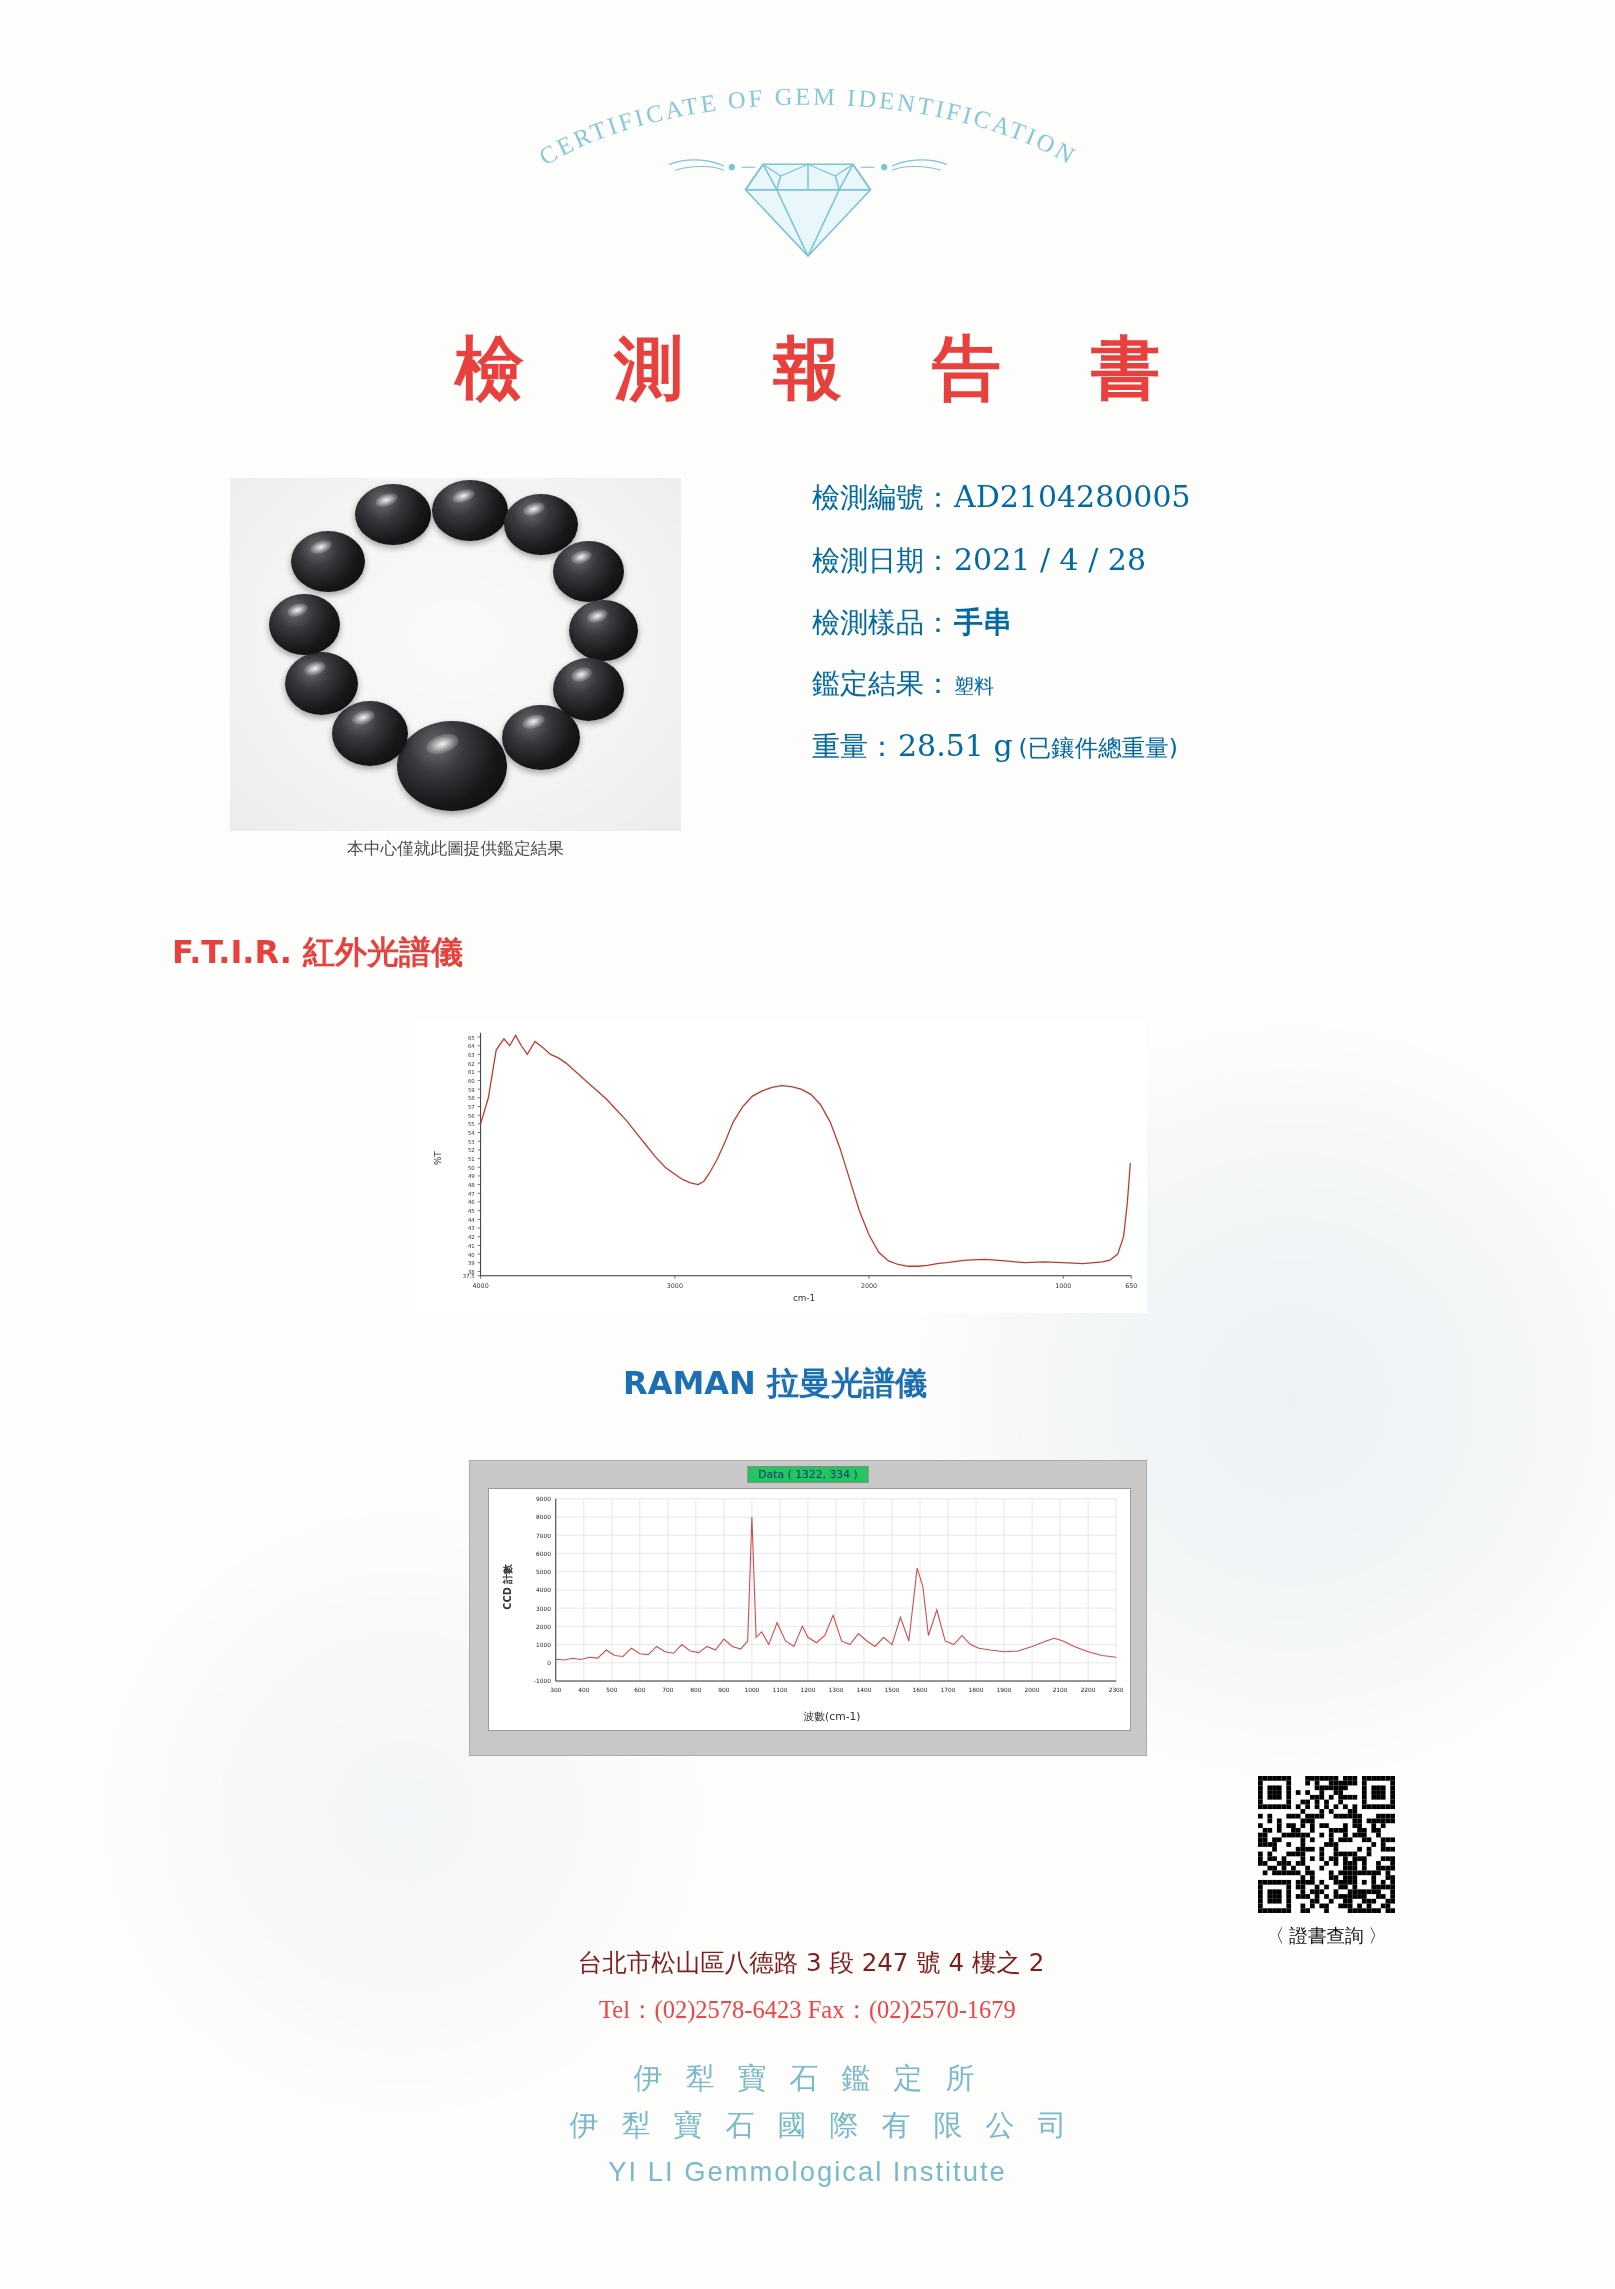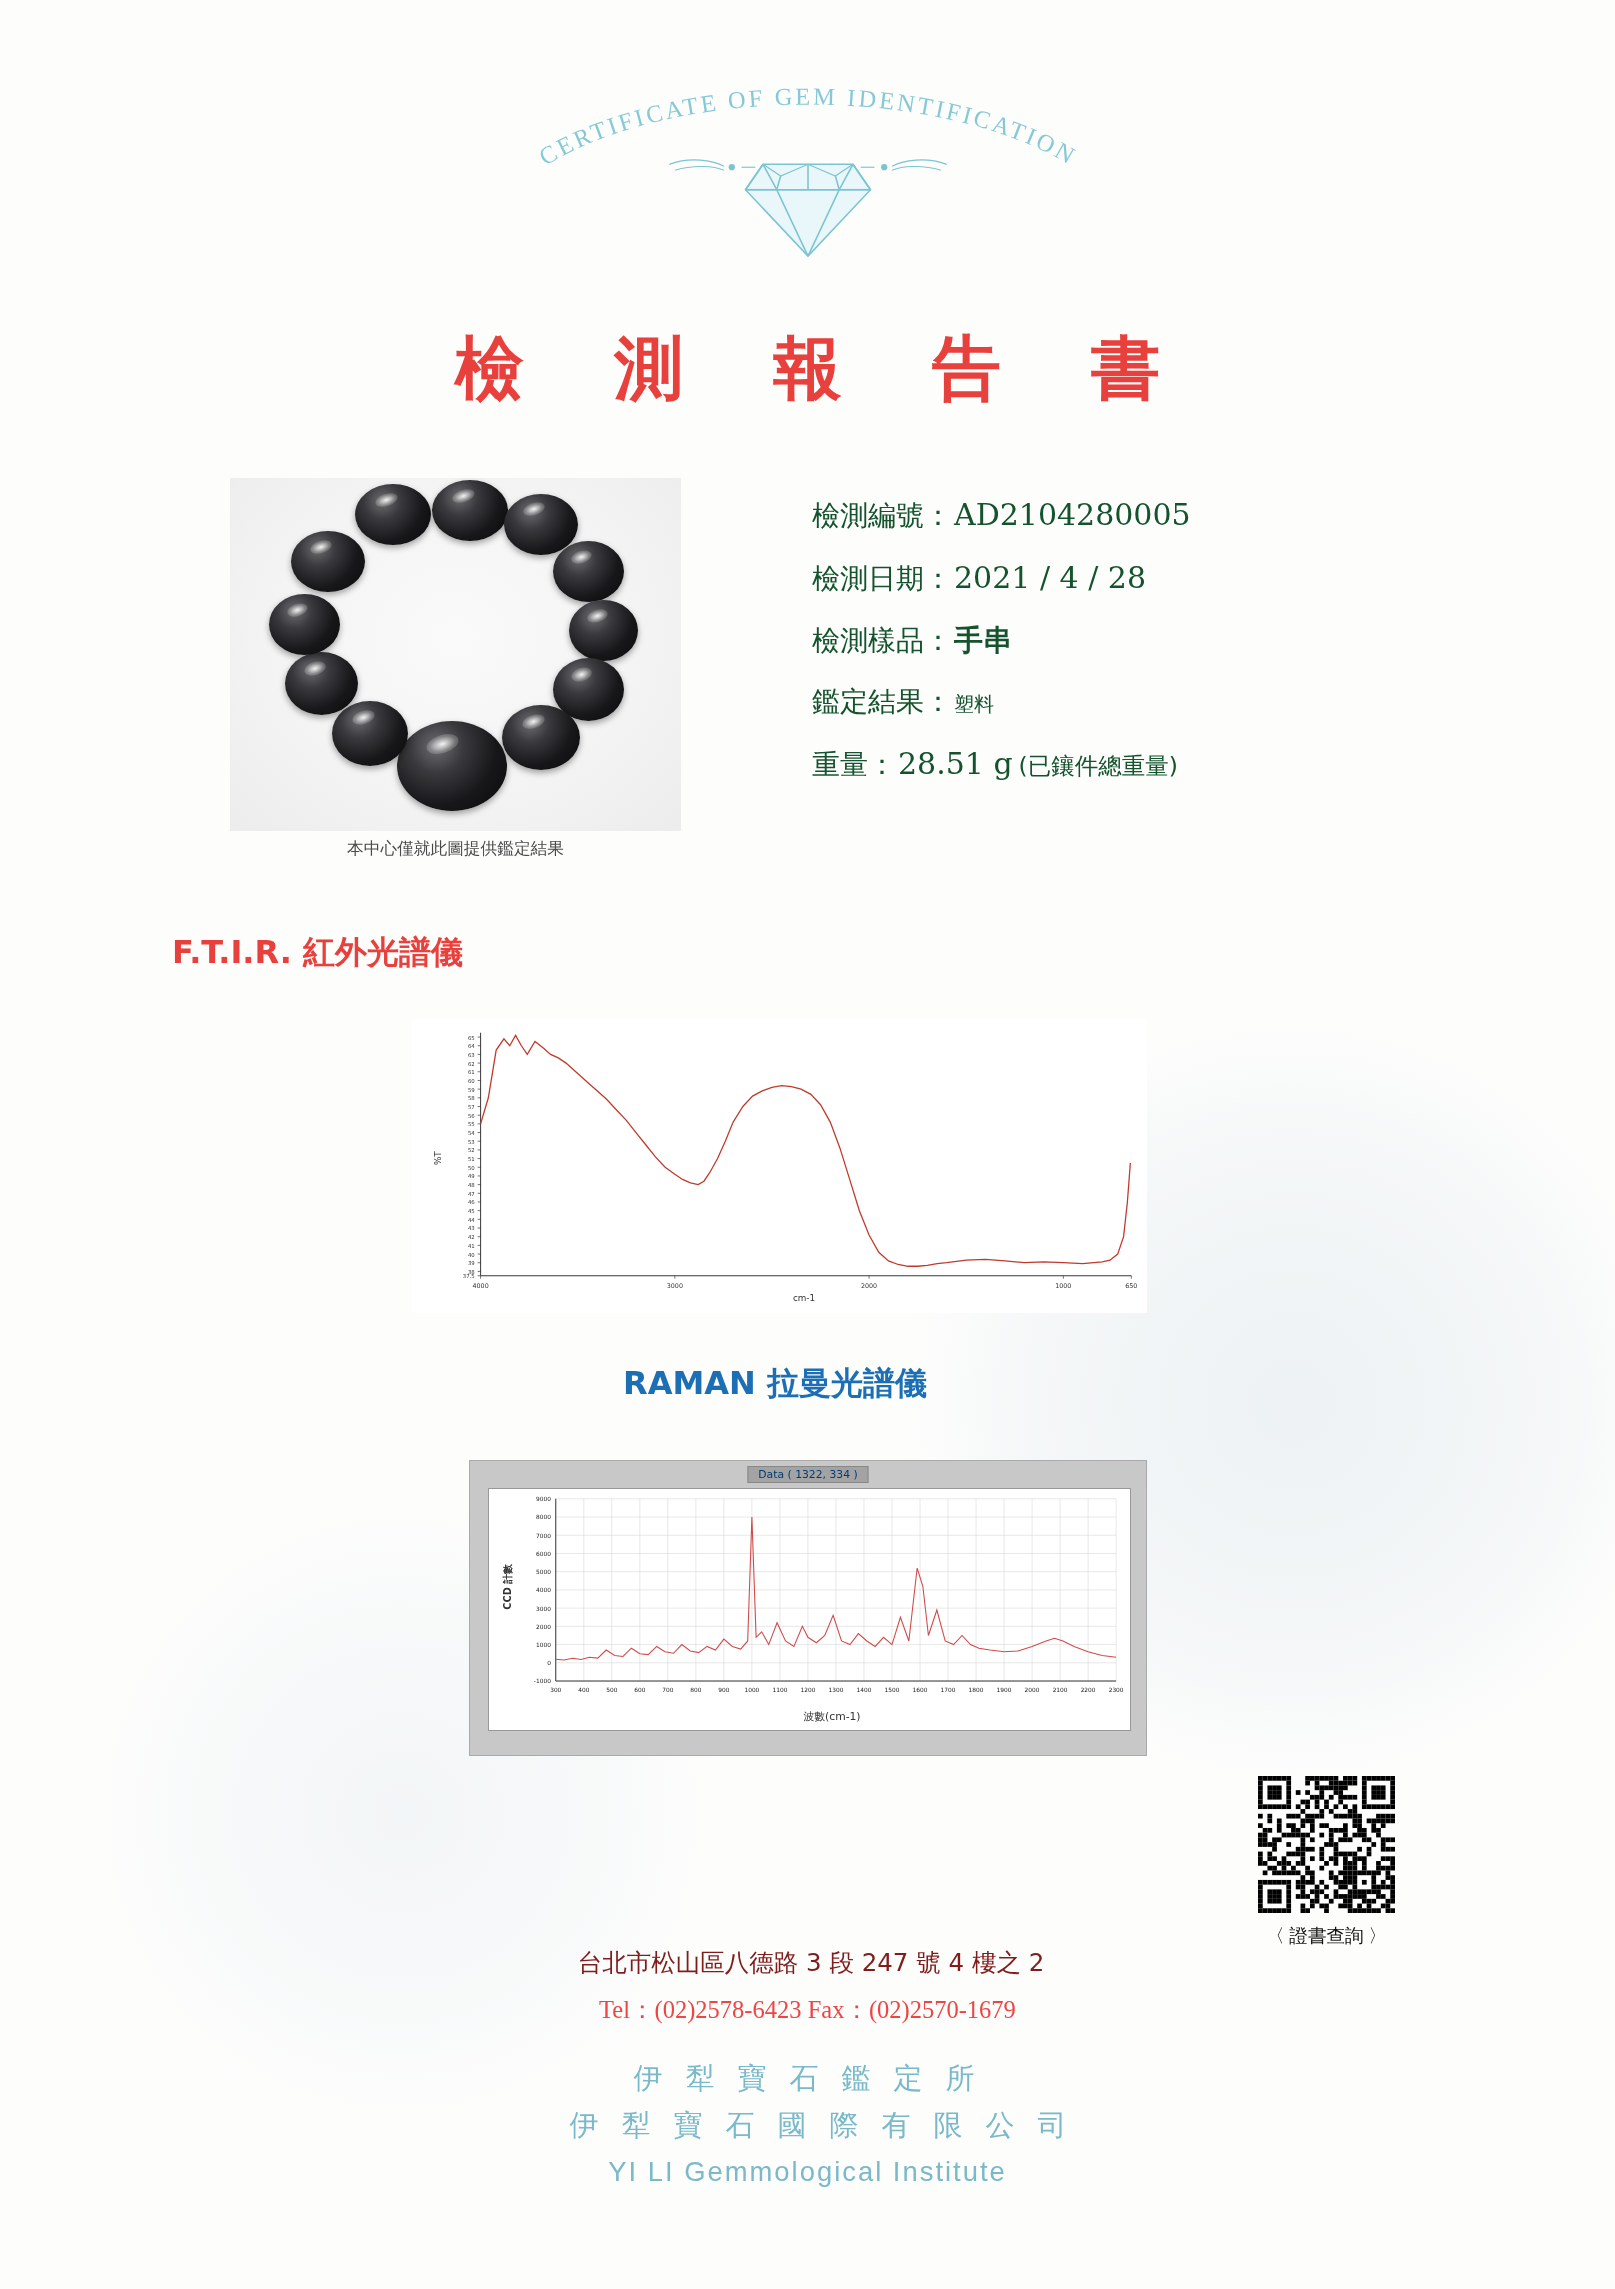--- a/index.html
+++ b/index.html
@@ -129,25 +129,25 @@
     text-align: center;
     font-family: "DejaVu Sans", sans-serif;
     font-size: 16.7px;
     color: #4a4a4a;
   }
 
   
   #info {
     position: absolute;
     left: 812px;
-    top: 500px;
+    top: 482px;
     width: 667px;
     font-family: "DejaVu Serif", serif;
     font-size: 29px;
-    color: #14532d;
+    color: #0369a1;
     line-height: 1.0;
   }
   .info-row {
     display: flex;
     align-items: baseline;
     margin-bottom: 33px;
     white-space: nowrap;
   }
   .info-label { font-family: "DejaVu Sans", sans-serif; font-size: 28px; }
   .info-sep { font-family: "DejaVu Sans", sans-serif; font-size: 28px; }
@@ -201,21 +201,21 @@
     width: 641px;
     height: 241px;
     background: #ffffff;
     border: 1px solid #999;
   }
   #raman-titlebar {
     position: absolute;
     left: 50%;
     top: 4.9px;
     transform: translateX(-50%);
-    background: #a3a3a3;
+    background: #22c55e;
     border: 1px solid #888;
     font-family: "DejaVu Sans", sans-serif;
     font-size: 10.8px;
     color: #003a75;
     padding: 1px 9.8px;
     white-space: nowrap;
   }
 
   
   #qr-wrap {

